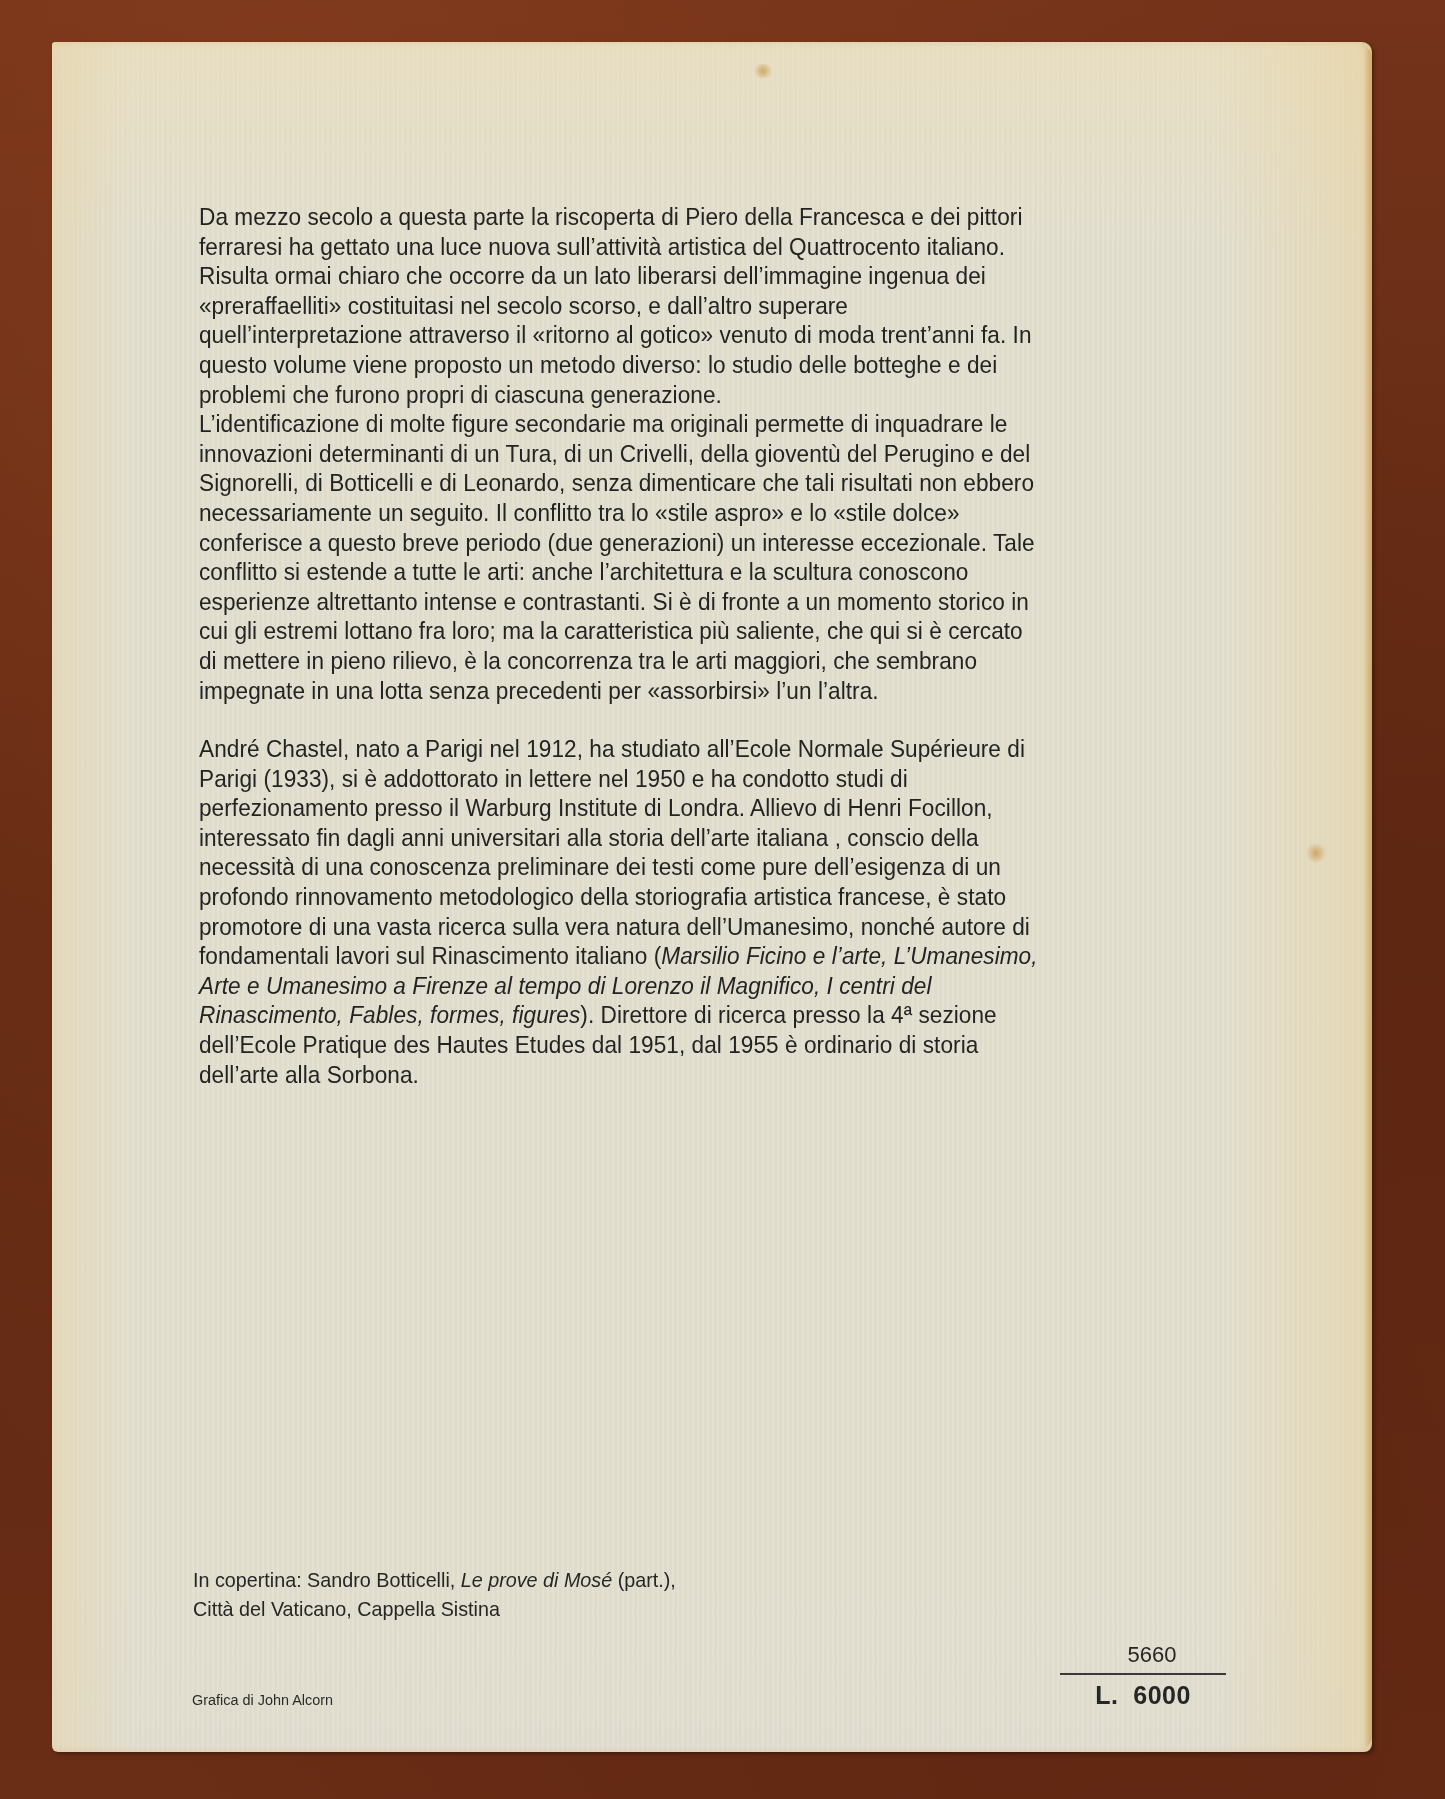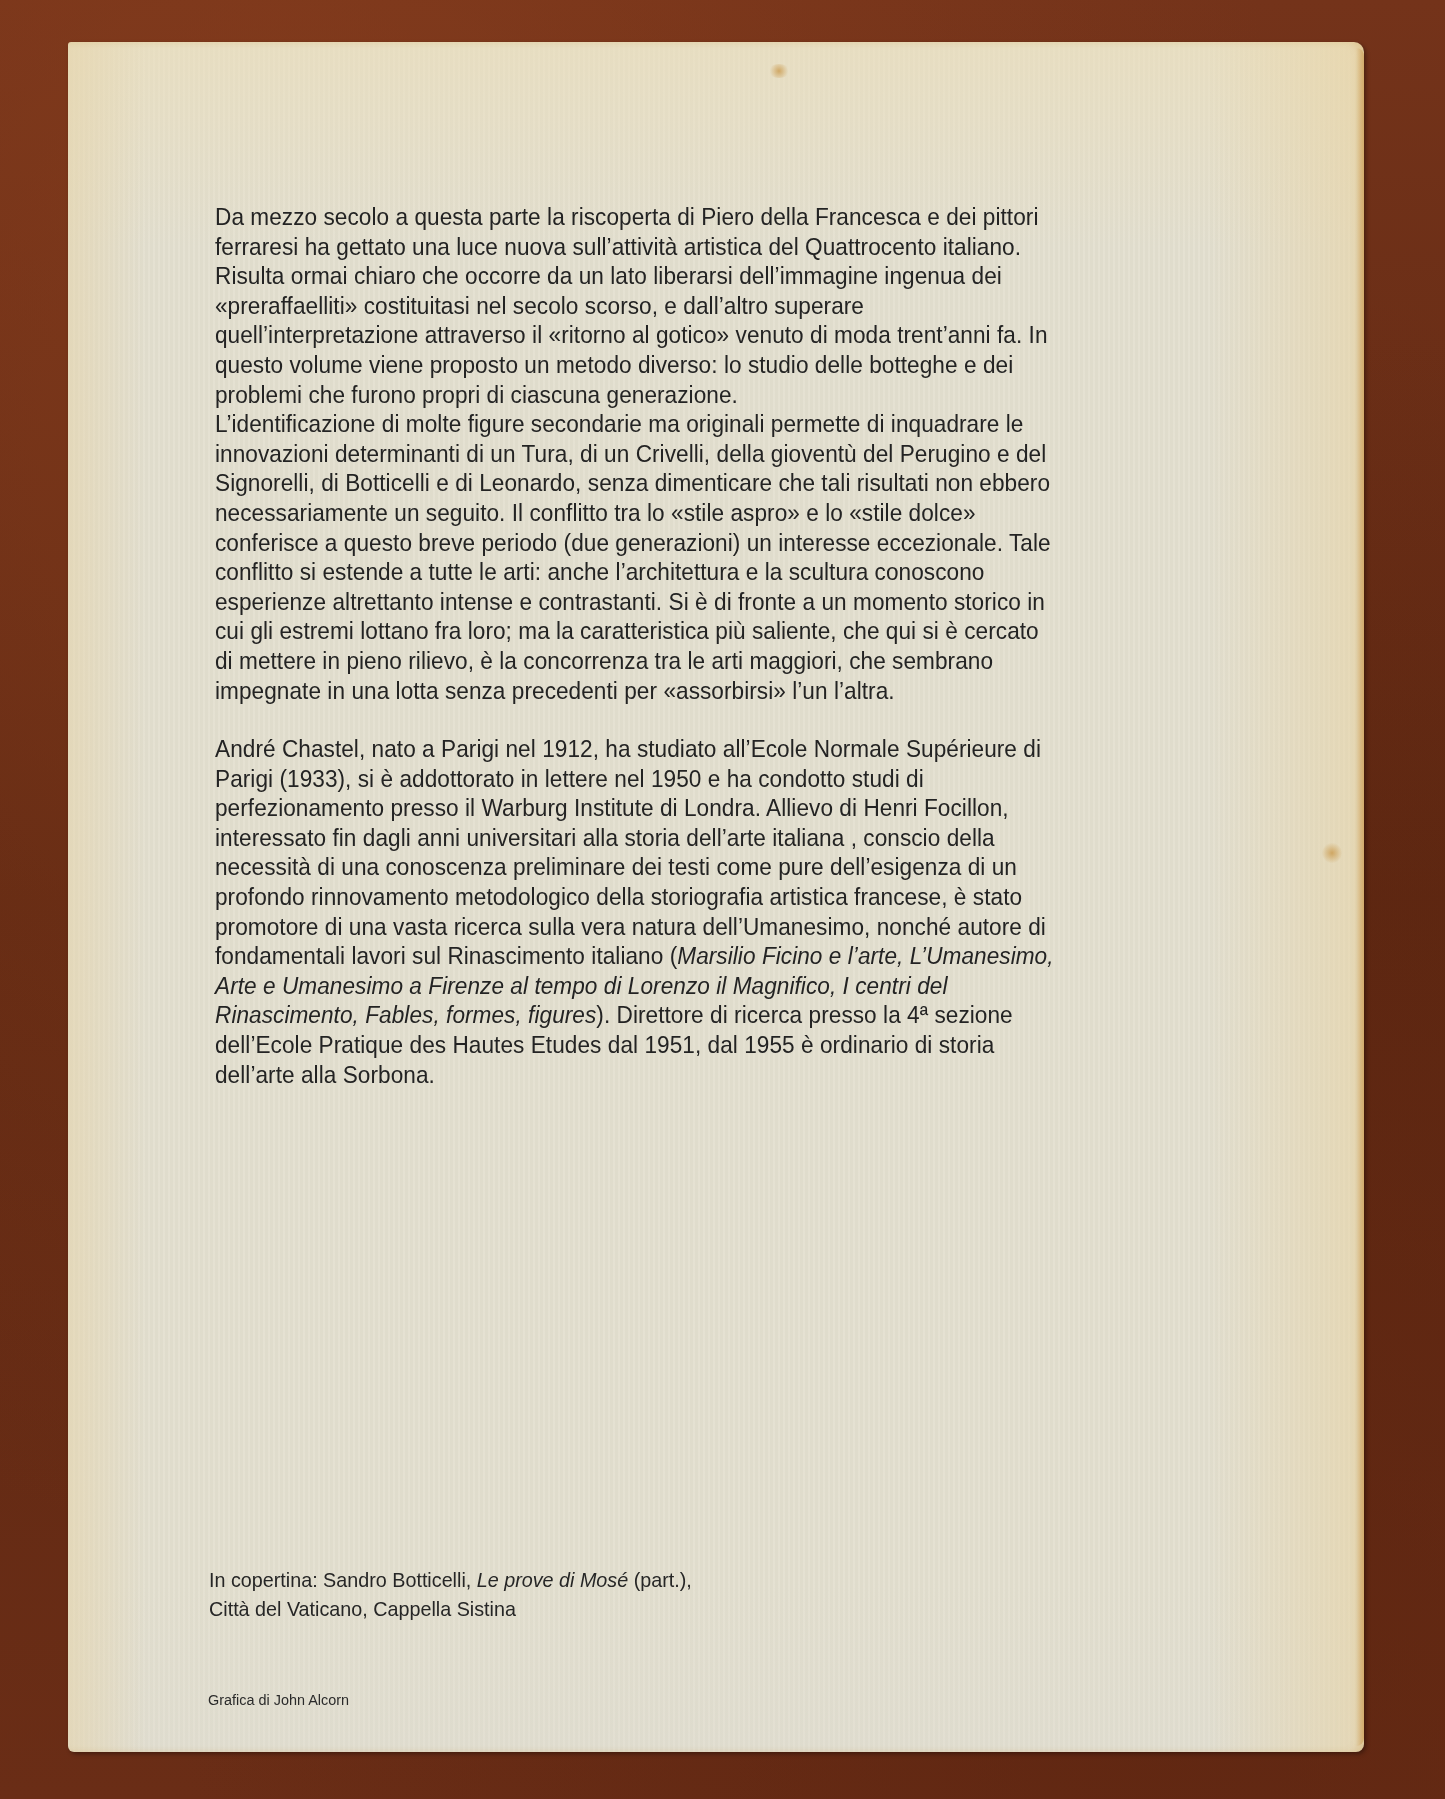--- a/index.html
+++ b/index.html
@@ -13,31 +13,32 @@
       overflow: hidden;
       background: #6e2f17;
       background-image:
         radial-gradient(ellipse at 20% 10%, rgba(140,64,30,0.55), rgba(0,0,0,0) 60%),
         radial-gradient(ellipse at 80% 90%, rgba(90,35,15,0.6), rgba(0,0,0,0) 60%),
         linear-gradient(180deg, #74331a 0%, #5f2812 50%, #6a2d16 100%);
       font-family: "Liberation Sans", sans-serif;
     }
     .book {
       position: absolute;
-      left: 68px;
+      left: 52px;
       top: 42px;
       width: 1296px;
       height: 1710px;
       background: #e3dfcf;
       background-image:
         linear-gradient(90deg, rgba(230,212,170,0.55) 0%, rgba(0,0,0,0) 6%, rgba(0,0,0,0) 88%, rgba(232,210,160,0.55) 100%),
         linear-gradient(180deg, rgba(236,222,185,0.6) 0%, rgba(0,0,0,0) 12%, rgba(0,0,0,0) 90%, rgba(220,218,210,0.3) 100%),
         repeating-linear-gradient(90deg, rgba(255,255,255,0.06) 0px, rgba(255,255,255,0.06) 2px, rgba(0,0,0,0.015) 2px, rgba(0,0,0,0.015) 5px);
       border-radius: 3px 10px 8px 6px;
       box-shadow: 2px 2px 4px rgba(0,0,0,0.35), inset -6px 0 6px rgba(210,170,100,0.35);
+      padding-left: 24px;
     }
     .spine-edge {
       position: absolute;
       right: 0;
       top: 6px;
       bottom: 6px;
       width: 8px;
       background: linear-gradient(90deg, rgba(220,190,130,0.0), rgba(205,160,90,0.7));
       border-radius: 0 8px 8px 0;
     }
@@ -160,13 +161,18 @@
     <p>dell’arte alla Sorbona.</p>
   </div>
 
   <div class="cover-credit">
     <p><span>In copertina: Sandro Botticelli, </span><span class="em">Le prove di Mosé</span><span> (part.),</span></p>
     <p>Città del Vaticano, Cappella Sistina</p>
   </div>
 
   <div class="graphics-credit">Grafica di John Alcorn</div>
 
+  <div class="price-box">
+    <div class="price-code">5660</div>
+    <div class="price-rule"></div>
+    <div class="price-value" style="white-space:pre;">L.  6000</div>
+  </div>
 </div>
 
 </body></html>

